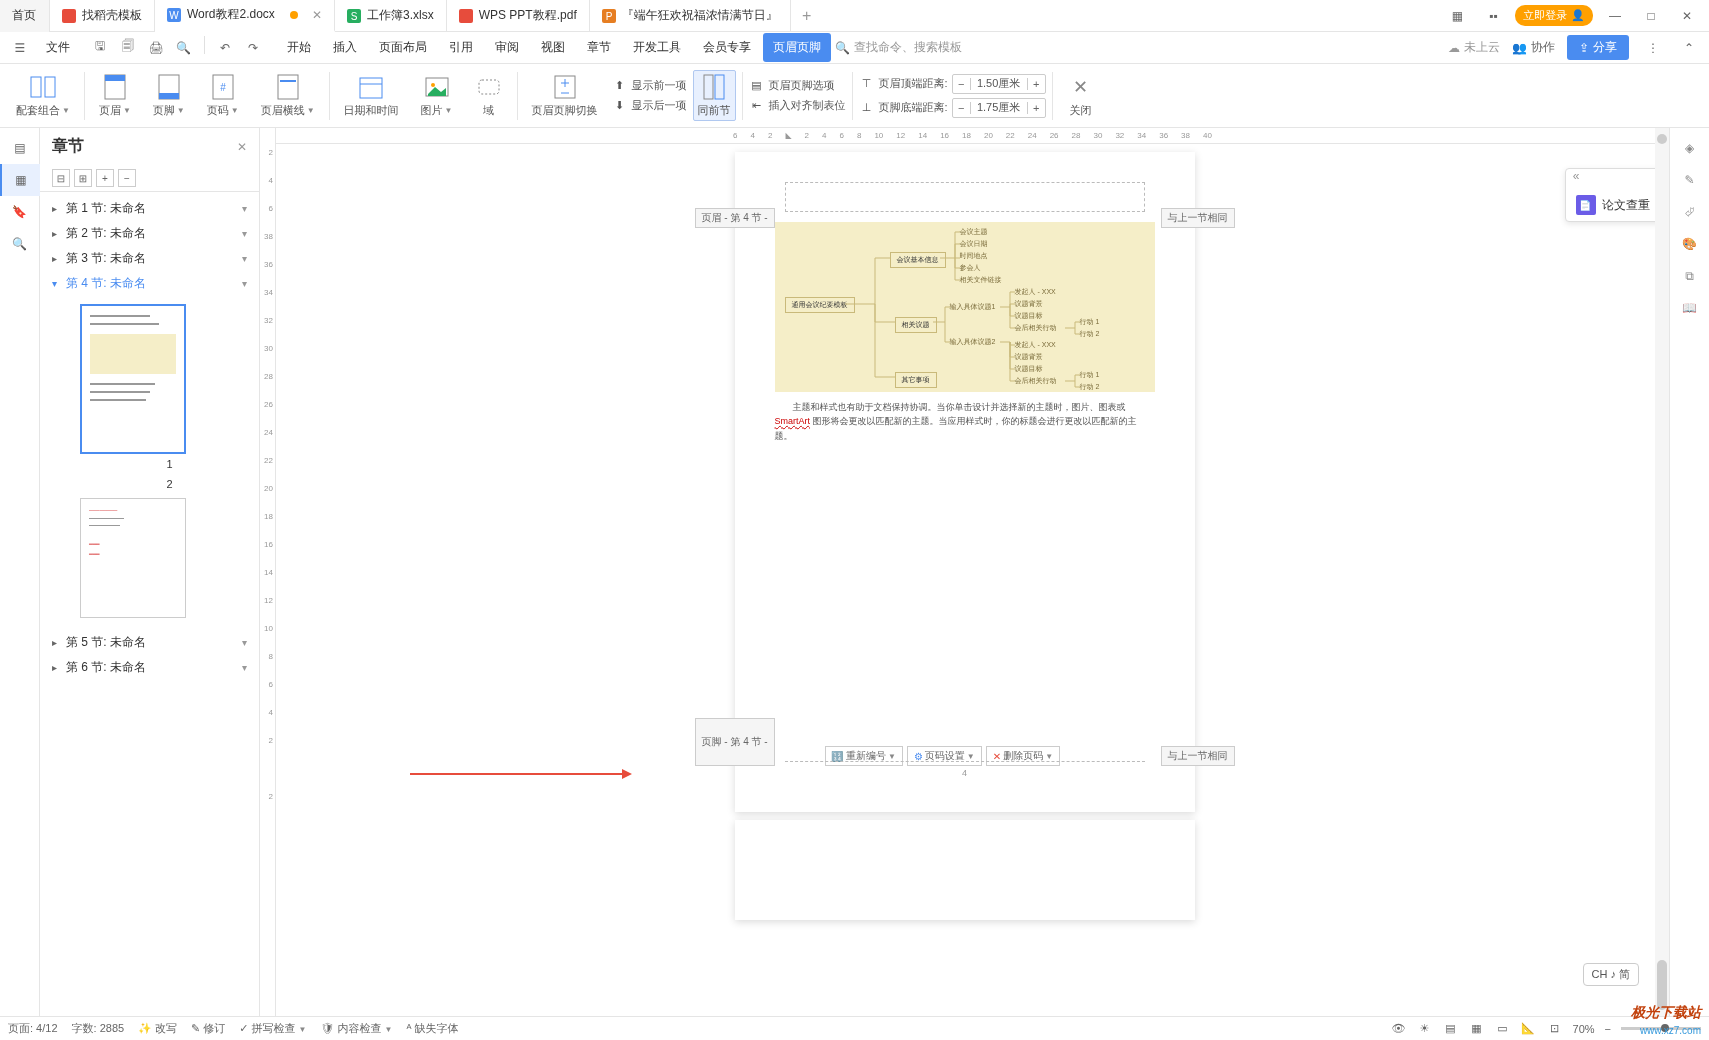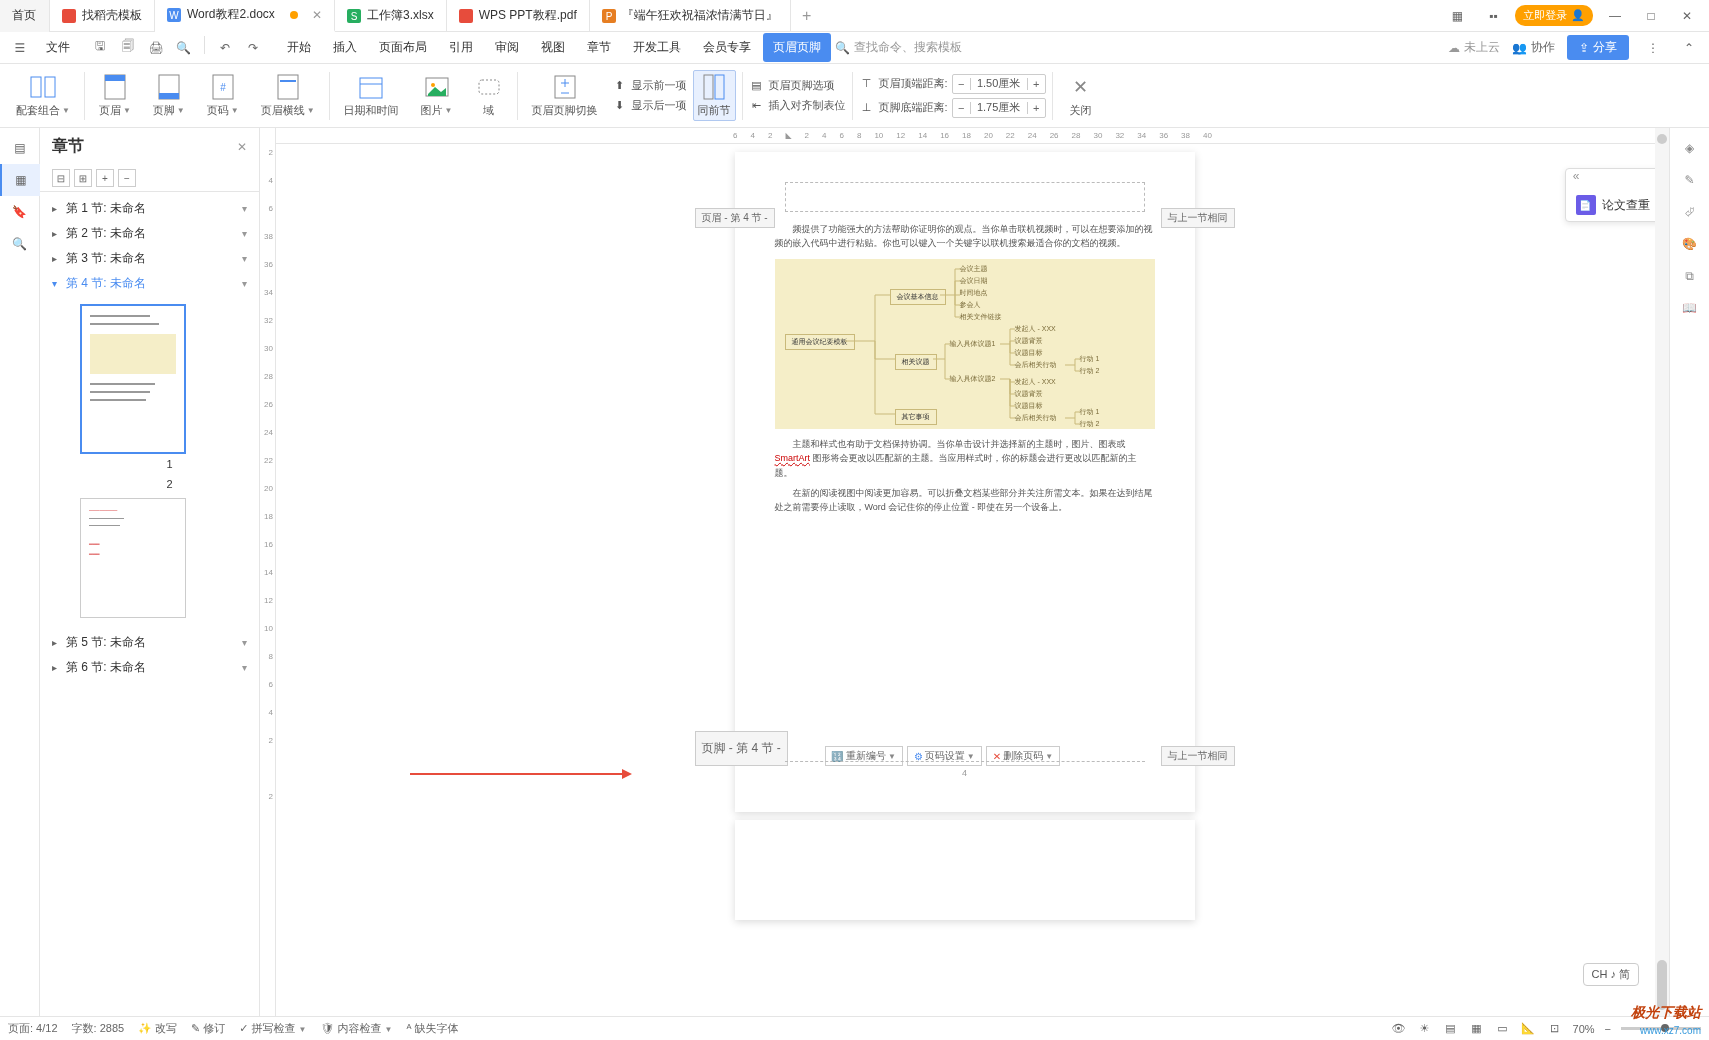--- a/index.html
+++ b/index.html
@@ -68,21 +68,21 @@
 .vruler{position:absolute;left:0;top:0;width:16px;height:100%;background:#fff;border-right:1px solid #e5e5e5;}
 .vruler-tick{position:absolute;right:2px;font-size:8px;color:#999;}
 .hruler{position:absolute;top:0;left:16px;right:0;height:16px;background:#fff;border-bottom:1px solid #e5e5e5;display:flex;align-items:center;justify-content:center;gap:13px;}
 .hruler-tick{font-size:8px;color:#999;}
 .page{position:absolute;left:50%;transform:translateX(-50%);top:24px;width:460px;height:660px;background:#fff;box-shadow:0 2px 8px rgba(0,0,0,0.15);padding:50px 40px;}
 .page-next{position:absolute;left:50%;transform:translateX(-50%);top:692px;width:460px;height:100px;background:#fff;box-shadow:0 2px 8px rgba(0,0,0,0.15);}
 .header-zone{position:absolute;top:30px;left:50px;right:50px;height:30px;border:1px dashed #bbb;}
 .header-tag{position:absolute;top:56px;left:-40px;background:#f5f5f5;border:1px solid #ccc;padding:2px 6px;font-size:10px;color:#666;}
 .header-link{position:absolute;top:56px;right:-40px;background:#f5f5f5;border:1px solid #ccc;padding:2px 6px;font-size:10px;color:#666;}
 .footer-zone{position:absolute;bottom:50px;left:50px;right:50px;border-top:1px dashed #bbb;}
-.footer-tag{position:absolute;bottom:46px;left:-40px;background:#f5f5f5;border:1px solid #ccc;padding:8px 6px;font-size:12px;color:#666;}
+.footer-tag{position:absolute;bottom:46px;left:-40px;background:#f5f5f5;border:1px solid #ccc;padding:16px 6px;font-size:10px;color:#666;}
 .footer-link{position:absolute;bottom:46px;right:-40px;background:#f5f5f5;border:1px solid #ccc;padding:2px 6px;font-size:10px;color:#666;}
 .footer-actions{position:absolute;bottom:46px;left:90px;display:flex;gap:4px;}
 .footer-action{background:#fff;border:1px solid #ccc;padding:2px 6px;font-size:10px;color:#666;display:flex;align-items:center;gap:2px;}
 .body-text{font-size:9px;color:#555;line-height:1.6;margin-bottom:6px;text-indent:18px;}
 .diagram{width:100%;height:170px;background:#f5eec8;margin:8px 0;position:relative;font-size:7px;}
 .dia-box{position:absolute;border:1px solid #c9b97a;padding:2px 6px;background:#f5eec8;}
 .dia-text{position:absolute;color:#7a6b3a;}
 .page-num{position:absolute;bottom:34px;left:50%;transform:translateX(-50%);font-size:9px;color:#999;}
 .smartart{color:#c00;text-decoration:underline wavy #c00;}
 
@@ -514,21 +514,20 @@
         <span class="hruler-tick">38</span>
         <span class="hruler-tick">40</span>
     </div>
 
     <div class="page">
       <div class="header-zone"></div>
       <div class="header-tag">页眉 - 第 4 节 -</div>
       <div class="header-link">与上一节相同</div>
 
       <div style="margin-top:20px;">
-        <p class="body-text">频提供了功能强大的方法帮助你证明你的观点。当你单击联机视频时，可以在想要添加的视频的嵌入代码中进行粘贴。你也可以键入一个关键字以联机搜索最适合你的文档的视频。</p>
 
         <div class="diagram">
           <div class="dia-box" style="top:75px;left:10px;">通用会议纪要模板</div>
           <div class="dia-box" style="top:30px;left:115px;">会议基本信息</div>
           <div class="dia-text" style="top:5px;left:185px;">会议主题</div>
           <div class="dia-text" style="top:17px;left:185px;">会议日期</div>
           <div class="dia-text" style="top:29px;left:185px;">时间地点</div>
           <div class="dia-text" style="top:41px;left:185px;">参会人</div>
           <div class="dia-text" style="top:53px;left:185px;">相关文件链接</div>
           <div class="dia-box" style="top:95px;left:120px;">相关议题</div>
@@ -552,21 +551,20 @@
             <path d="M165 36 L180 36 L180 10 L185 10 M180 36 L180 22 L185 22 M180 36 L185 36 M180 36 L180 46 L185 46 M180 36 L180 58 L185 58" stroke="#c9b97a" fill="none"></path>
             <path d="M158 100 L170 100 L170 85 L175 85 M170 100 L170 120 L175 120" stroke="#c9b97a" fill="none"></path>
             <path d="M225 85 L235 85 L235 70 L240 70 M235 85 L235 82 L240 82 M235 85 L235 94 L240 94 M235 85 L235 106 L240 106" stroke="#c9b97a" fill="none"></path>
             <path d="M225 120 L235 120 L235 123 L240 123 M235 120 L235 135 L240 135 M235 120 L235 147 L240 147 M235 120 L235 159 L240 159" stroke="#c9b97a" fill="none"></path>
             <path d="M290 106 L300 106 L300 100 L305 100 M300 106 L300 112 L305 112" stroke="#c9b97a" fill="none"></path>
             <path d="M290 159 L300 159 L300 153 L305 153 M300 159 L300 165 L305 165" stroke="#c9b97a" fill="none"></path>
           </svg>
         </div>
 
         <p class="body-text"><span>主题和样式也有助于文档保持协调。当你单击设计并选择新的主题时，图片、图表或 </span><span class="smartart">SmartArt</span><span> 图形将会更改以匹配新的主题。当应用样式时，你的标题会进行更改以匹配新的主题。</span></p>
-        <p class="body-text">在新的阅读视图中阅读更加容易。可以折叠文档某些部分并关注所需文本。如果在达到结尾处之前需要停止读取，Word 会记住你的停止位置 - 即使在另一个设备上。</p>
       </div>
 
       <div class="footer-tag">页脚 - 第 4 节 -</div>
       <div class="footer-actions">
         <div class="footer-action">
             <span style="color:#4a8cf0;">🔢</span>
             <span>重新编号</span>
             <span class="dropdown-arrow">▼</span>
           </div>
         <div class="footer-action">

